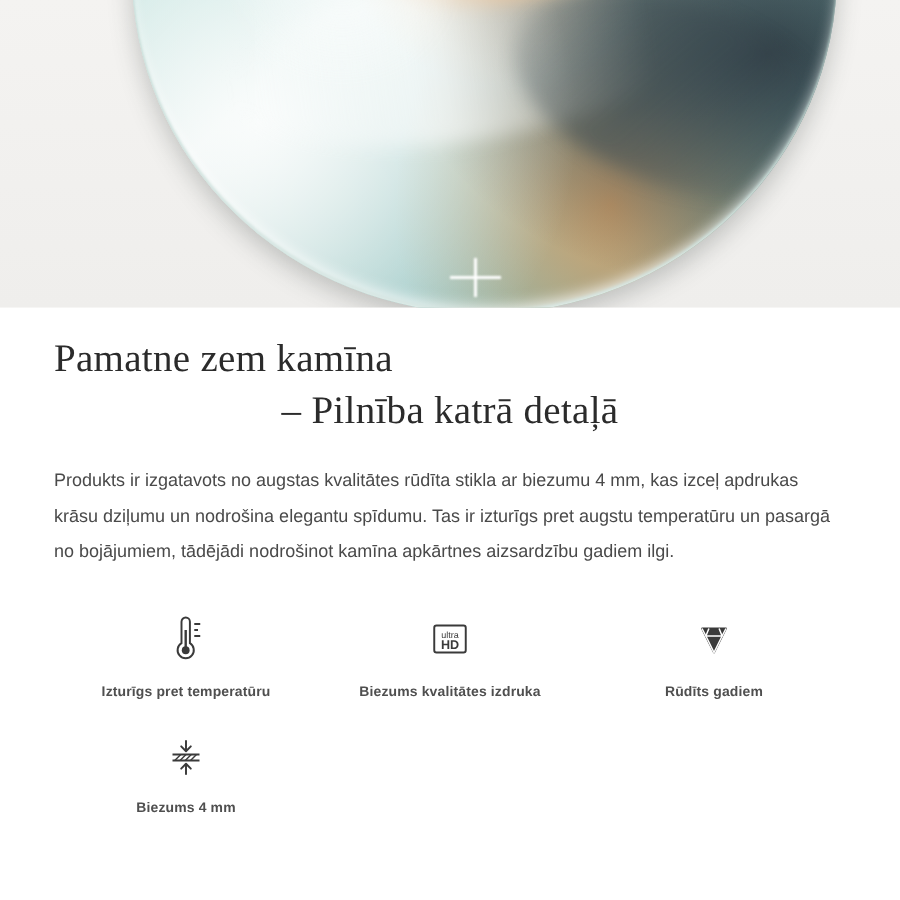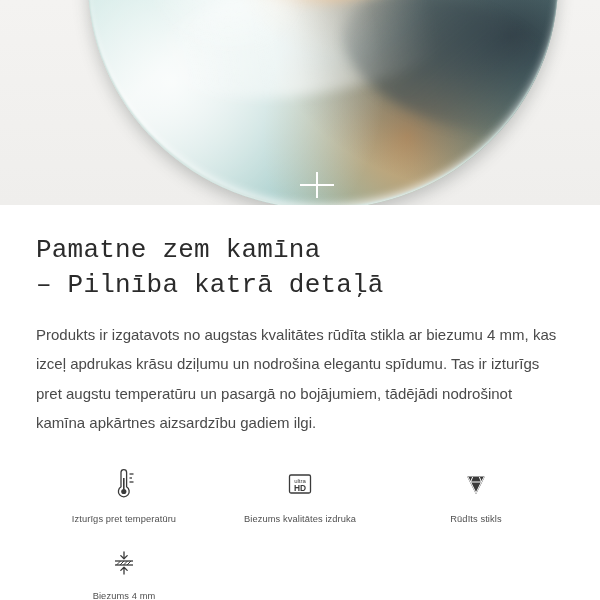--- a/index.html
+++ b/index.html
@@ -100,33 +100,33 @@
   }
   .sparkle:before { width: 34px; height: 2px; transform: translate(-50%,-50%); filter: blur(.6px); }
   .sparkle:after  { width: 2px; height: 26px; transform: translate(-50%,-50%); filter: blur(.6px); }
 
   
   .content {
     padding: 0 36px;
   }
   .headline {
     margin: 0;
-    padding-top: 28px;
-    font-family: Liberation Mono, monospace;
+    padding-top: 17px;
+    font-family: Liberation Serif, serif;
     font-size: 26px;
     line-height: 1.33;
     color: #2b2b2b;
     font-weight: 400;
     letter-spacing: .2px;
   }
-  .headline .l2 { display: block; }
+  .headline .l2 { display: block; text-align: center; }
 
   .body-copy {
     margin: 18px 0 0 0;
-    font-size: 15px;
+    font-size: 12px;
     line-height: 1.95;
     color: #4a4a4a;
     max-width: 545px;
   }
 
   
   .features {
     margin-top: 26px;
     display: grid;
     grid-template-columns: repeat(3, 1fr);
@@ -142,20 +142,21 @@
     height: 42px;
     display: flex;
     align-items: center;
     justify-content: center;
   }
   .feature .cap {
     margin-top: 9px;
     font-size: 9.3px;
     color: #4f4f4f;
     letter-spacing: .1px;
+    font-weight: bold;
   }
   svg { display: block; }
 </style>
 </head>
 <body>
 
 <div class="page">
 
   <div class="hero">
     <div class="hero-bg"></div>
@@ -209,21 +210,21 @@
 
       <div class="feature">
         <div class="ico">
           <svg width="40" height="40" viewBox="0 0 40 40">
             <path d="M12 13 H28 L20 29 Z" fill="#3a3a3a" stroke="#3a3a3a" stroke-width="1.2" stroke-linejoin="round"></path>
             <path d="M12 13 L14.6 18 H25.4 L28 13" fill="none" stroke="#ffffff" stroke-width="1"></path>
             <path d="M14.6 18 L20 29 L25.4 18" fill="none" stroke="#ffffff" stroke-width="1"></path>
             <path d="M16.6 13 L14.6 18 M23.4 13 L25.4 18" stroke="#ffffff" stroke-width="1"></path>
           </svg>
         </div>
-        <div class="cap">Rūdīts stikls</div>
+        <div class="cap">Rūdīts gadiem</div>
       </div>
 
 
       <div class="feature">
         <div class="ico">
           <svg width="40" height="40" viewBox="0 0 40 40" stroke="#3a3a3a" stroke-width="1.3">
             <line x1="20" y1="11" x2="20" y2="17" stroke-linecap="round"></line>
             <path d="M16.8 14.6 L20 17.8 L23.2 14.6" fill="none" stroke-linecap="round" stroke-linejoin="round"></path>
             <line x1="11" y1="20" x2="29" y2="20"></line>
             <line x1="11" y1="24" x2="29" y2="24"></line>

